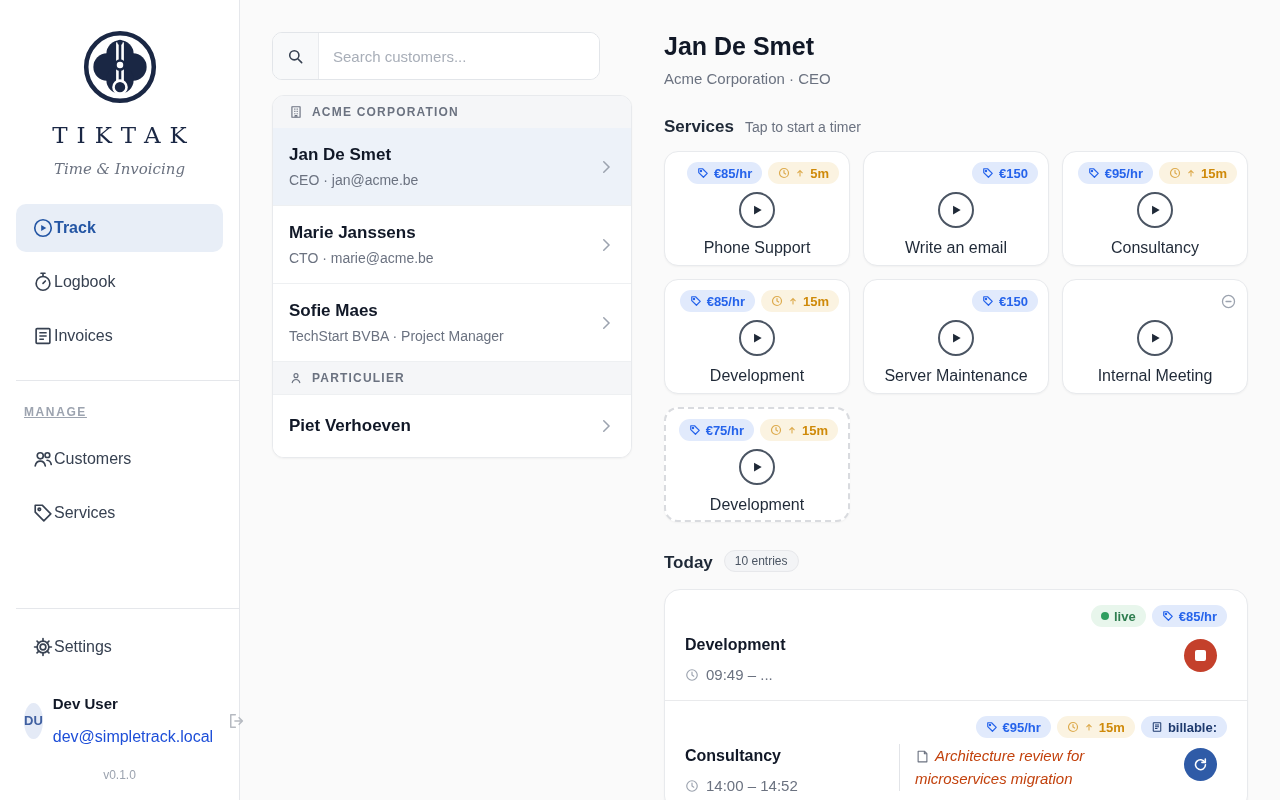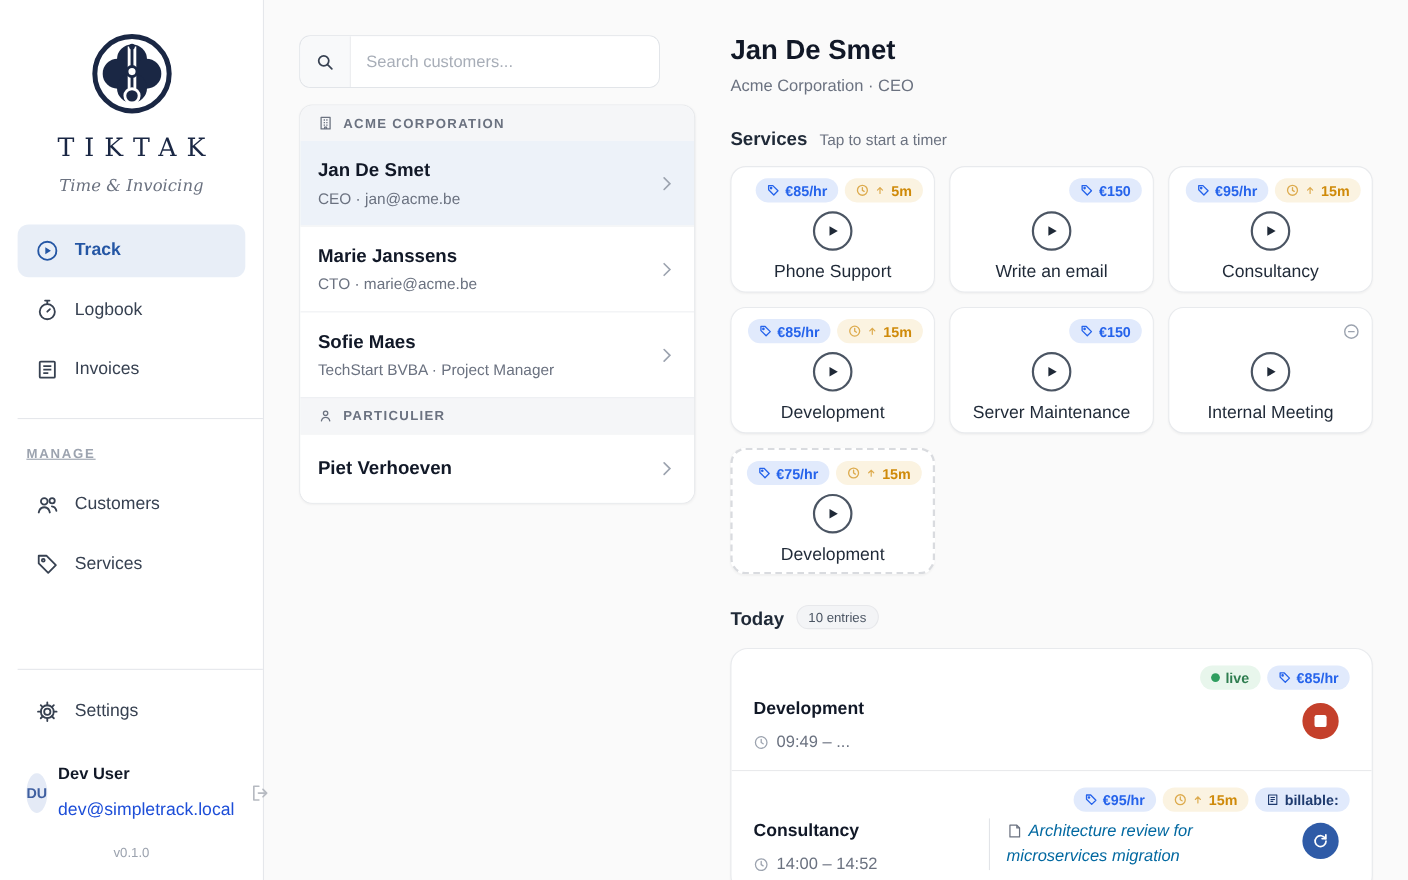--- a/index.html
+++ b/index.html
@@ -23,21 +23,21 @@
   .logo-name {
     font-family:"DejaVu Serif", serif;
     font-size:23px; letter-spacing:9px; color:#1a2744;
     margin-top:16px; padding-left:9px;
   }
   .logo-tagline {
     font-family:"DejaVu Serif", serif; font-style:italic;
     font-size:15px; color:#6b7280; margin-top:12px;
   }
   .nav-item {
-    display:flex; align-items:center; gap:14px;
+    display:flex; align-items:center; 
     padding:13px 16px; border-radius:10px;
     font-size:16px; color:#374151; cursor:pointer;
     margin-bottom:6px;
   }
   .nav-item.active { background:#e8eef7; color:#2456a4; font-weight:600; }
   .nav-item .ni { width:22px; height:22px; }
   .side-divider { border-top:1px solid #e5e7eb; margin:14px -16px 0 0; }
   .manage-label {
     font-size:12px; font-weight:700; letter-spacing:1.6px;
     color:#9ca3af; padding:24px 8px 16px 8px;text-decoration:underline;
@@ -154,21 +154,21 @@
     display:flex; align-items:center; justify-content:center;
     border:none; cursor:pointer;
   }
   .stop-btn { background:#c4402b; top:49px; }
   .stop-square { width:11px; height:11px; background:#ffffff; border-radius:2px; }
   .restart-btn { background:#2f5ba7; top:47px; }
   .entry-cols { display:flex; align-items:flex-start; }
   .entry-left { width:196px; min-width:196px; }
   .note-block {
     border-left:1px solid #e2e4e8; margin-left:18px; padding-left:15px;
-    font-style:italic; font-size:15px; color:#0369a1;
+    font-style:italic; font-size:15px; color:#c2410c;
     max-width:272px; line-height:1.55; margin-top:6px;
   }
   .note-block svg { display:inline-block; vertical-align:-3px; margin-right:5px; }
 </style>
 </head>
 <body>
 
 <aside class="sidebar">
   <div class="logo-block">
     <svg width="78" height="78" viewBox="0 0 120 120">

